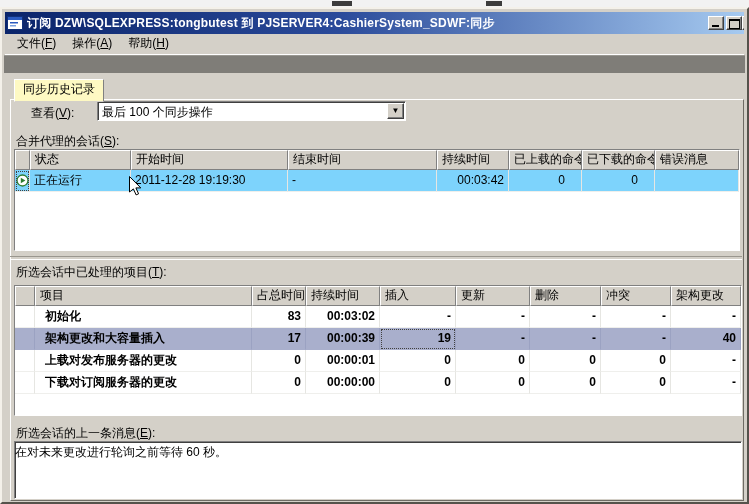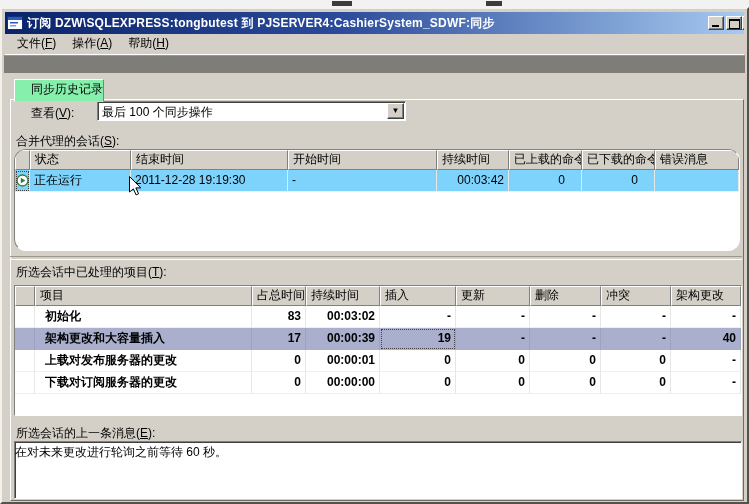--- a/index.html
+++ b/index.html
@@ -21,42 +21,42 @@
   .btn-min{right:20px;} .btn-max{right:2px;} .btn-close{right:-14px;}
   
   .menubar{position:absolute;left:3px;top:25px;right:3px;height:20px;display:flex;align-items:flex-start;
            padding-left:4px;border-bottom:1px solid #fff;}
   .menu-item{padding:1px 8px;cursor:default;}
   .u{text-decoration:underline;}
   .darkband{position:absolute;left:2px;top:46px;right:2px;height:17px;background:#7f7d78;border-top:1px solid #9a9892;}
   
   .page{position:absolute;left:8px;top:90px;width:734px;height:402px;box-sizing:border-box;
         border:1px solid;border-color:#fff #6e6b64 #6e6b64 #fff;background:#d4d0c8;}
-  .tab{position:absolute;left:12px;top:70px;width:88px;height:21px;z-index:3;background:#86efac;
-       border:1px solid;border-color:#fff #808080 #d4d0c8 #fff;text-align:right;line-height:19px;}
+  .tab{position:absolute;left:12px;top:70px;width:88px;height:21px;z-index:3;background:#fef9c3;
+       border:1px solid;border-color:#fff #808080 #d4d0c8 #fff;text-align:center;line-height:19px;}
   .lbl{position:absolute;white-space:nowrap;}
   
   .combo{position:absolute;left:95px;top:92px;width:309px;height:20px;box-sizing:border-box;background:#fff;
          border:1px solid;border-color:#808080 #fff #fff #808080;box-shadow:inset 1px 1px 0 #404040;}
   .combo-text{position:absolute;left:4px;top:2px;right:20px;white-space:nowrap;overflow:hidden;}
   .combo-btn{position:absolute;right:1px;top:1px;width:17px;height:16px;background:#d4d0c8;padding:0;
              border:1px solid;border-color:#fff #404040 #404040 #fff;box-shadow:inset -1px -1px 0 #808080;
              font-size:8px;line-height:14px;color:#000;text-align:center;}
   
   .tbl{position:absolute;box-sizing:border-box;background:#fff;border:1px solid;border-color:#808080 #fff #fff #808080;overflow:hidden;}
   .hdr{display:grid;height:20px;}
   .hc{box-sizing:border-box;background:#d4d0c8;border-top:1px solid #fff;border-left:1px solid #fff;
       border-right:1px solid #808080;border-bottom:1px solid #808080;padding:0 4px;line-height:17px;
       white-space:nowrap;overflow:hidden;cursor:default;}
   .row{display:grid;height:22px;}
   .c{box-sizing:border-box;border-right:1px solid #e6e6e2;border-bottom:1px solid #efefec;
      line-height:21px;padding:0 4px;white-space:nowrap;overflow:hidden;}
   .num{text-align:right;}
   .pr16{padding-right:16px;}
-  .t1{left:12px;top:140px;width:726px;height:102px;border-radius:12px;}
+  .t1{left:12px;top:140px;width:726px;height:102px;}
   .t1 .hdr,.t1 .row{grid-template-columns:15px 101px 157px 149px 72px 73px 73px 1fr;}
   .t2{left:12px;top:276px;width:728px;height:131px;}
   .t2 .hdr,.t2 .row{grid-template-columns:20px 217px 54px 74px 76px 74px 71px 70px 1fr;}
   .t2 .c{font-weight:bold;}
   .t2 .name{padding-left:10px;}
   .sel-gray{background:#7dd3fc;}
   .sel-blue .c{background:#a9afcc;border-right-color:#9ba2c2;border-bottom-color:#a9afcc;}
   .focusbox{outline:1px dotted #404040;outline-offset:-2px;}
   .icon-cell{display:flex;align-items:center;justify-content:center;padding:0;}
   
@@ -110,22 +110,22 @@
     <div class="combo">
       <span class="combo-text">最后 100 个同步操作</span>
       <button class="combo-btn">▼</button>
     </div>
 
     <span class="lbl l-sess"><span>合并代理的会话(</span><span class="u">S</span><span>):</span></span>
     <div class="tbl t1">
       <div class="hdr">
         <div class="hc"></div>
         <div class="hc">状态</div>
+        <div class="hc">开始时间</div>
         <div class="hc">结束时间</div>
-        <div class="hc">开始时间</div>
         <div class="hc">持续时间</div>
         <div class="hc">已上载的命令</div>
         <div class="hc">已下载的命令</div>
         <div class="hc">错误消息</div>
       </div>
       <div class="row sel-gray">
         <div class="c icon-cell focusbox">
           <svg width="13" height="13" viewBox="0 0 13 13">
             <circle cx="6.5" cy="6.5" r="5.5" fill="#fff" stroke="#2e7d32" stroke-width="1.3"></circle>
             <path d="M4.8 3.8 L9.4 6.5 L4.8 9.2 Z" fill="#2e7d32"></path>

